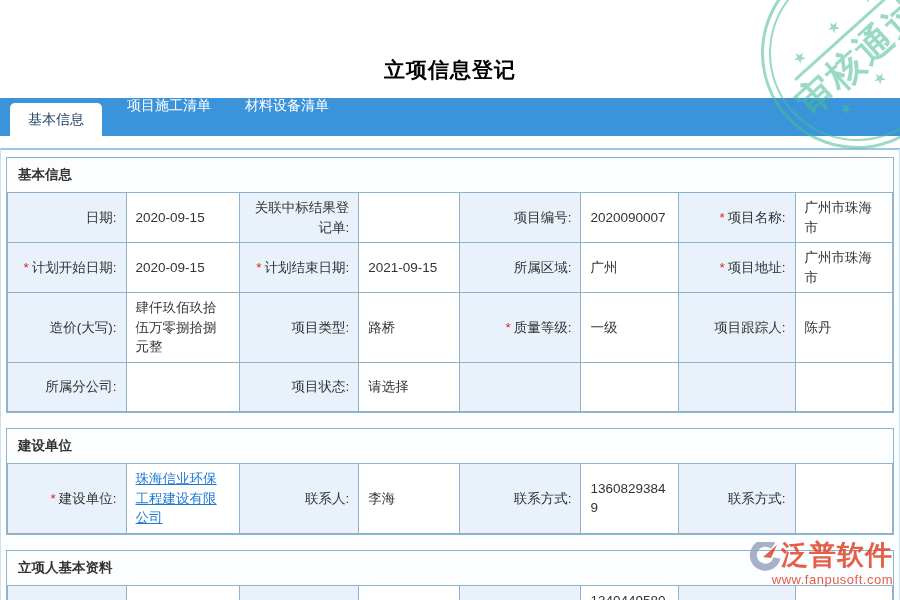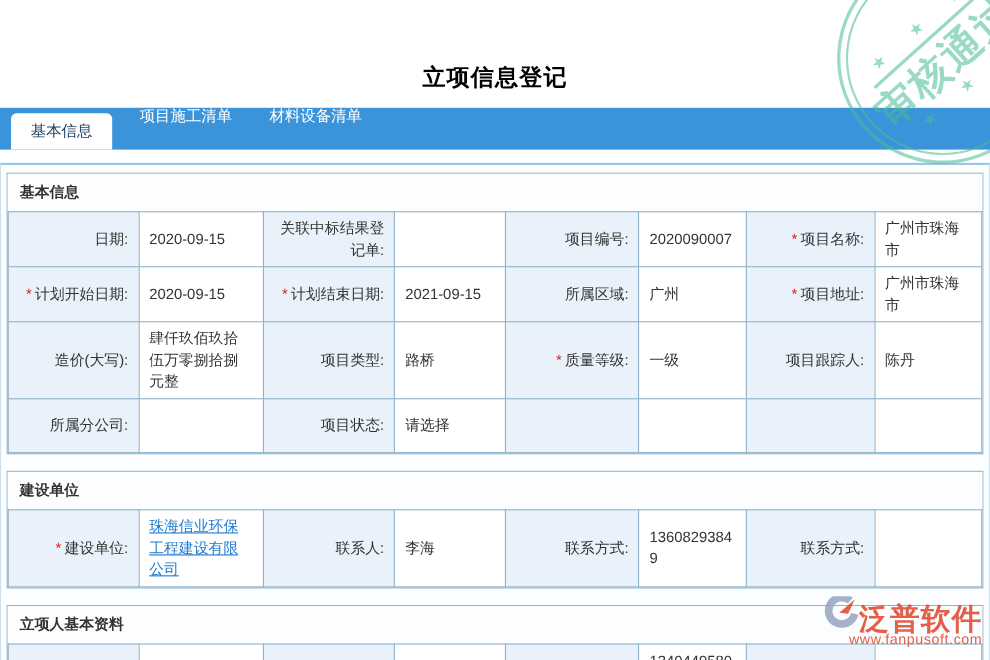--- a/index.html
+++ b/index.html
@@ -60,21 +60,21 @@
     display:flex;flex-direction:column;align-items:center;justify-content:center;
   }
   .stamp-stars{font-size:15px;letter-spacing:14px;text-indent:14px;line-height:1.1;}
   .stamp-line{width:74%;border-top:3px solid currentColor;margin:3px 0 4px;}
   .stamp-text{font-size:37px;font-weight:bold;letter-spacing:2px;line-height:1.15;white-space:nowrap;}
   
   .watermark{
     position:absolute;right:7px;top:542px;z-index:30;pointer-events:none;
     text-align:right;opacity:.88;
   }
-  .wm-row{display:flex;align-items:flex-end;justify-content:flex-end;}
+  .wm-row{display:flex;align-items:flex-start;justify-content:flex-end;}
   .wm-name{
     font-size:27px;font-weight:bold;color:#e2492f;letter-spacing:1px;line-height:1;
   }
   .wm-url{font-size:13px;color:#e2492f;margin-top:-4px;letter-spacing:.5px;}
 </style>
 </head>
 <body>
 
 <div class="page-title">立项信息登记</div>
 

